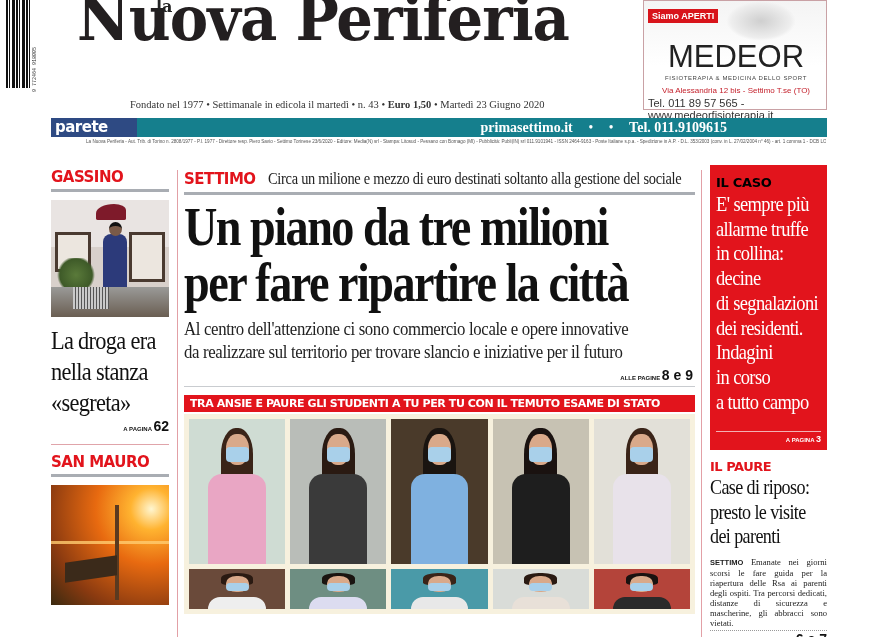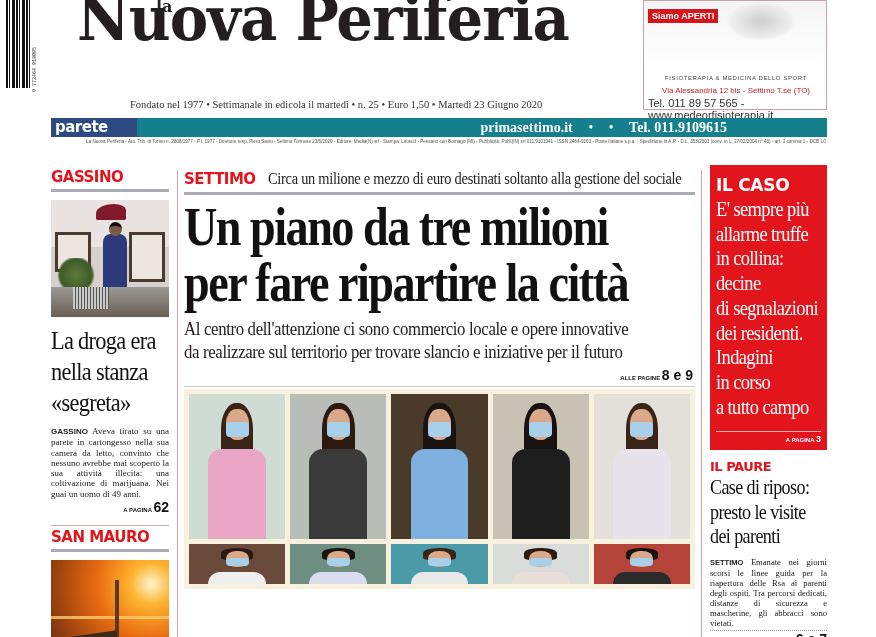--- a/index.html
+++ b/index.html
@@ -12,21 +12,21 @@
     background: repeating-linear-gradient(to right, #111 0 2px, #fff 2px 3px, #111 3px 4px, #fff 4px 6px, #111 6px 9px, #fff 9px 10px); }
   .barcode .digits { width: 8px; font-family: "Liberation Mono", monospace; font-size: 5px; writing-mode: vertical-rl; transform: rotate(180deg); color:#333; }
 
   .logo-wrap { position: absolute; left: 58px; top: 0; width: 570px; height: 92px; }
   .logo-la { position: absolute; left: 98px; top: -3px; font-family: "DejaVu Serif", serif; font-weight: bold; font-size: 16px; color: #222; }
   .logo-main { position: absolute; left: 0; top: -12px; width: 570px; text-align: center; font-family: "DejaVu Serif", serif; font-weight: 900; font-size: 62px; letter-spacing: -1px; color: #231f20; line-height: 1; white-space: nowrap; transform: scaleX(0.93); transform-origin: left top; }
   .logo-band { position: absolute; left: 0; top: 53px; width: 570px; height: 36px; background: #e2141c; display: flex; align-items: center; justify-content: center; }
   .logo-band span { font-family: "DejaVu Serif", serif; font-weight: bold; font-size: 25px; color: #fff; white-space: nowrap; letter-spacing: -0.3px; }
 
   .issue-line { position: absolute; left: 130px; top: 99px; font-size: 10.5px; color: #333; white-space: nowrap; }
-  .issue-line b { font-weight: normal; margin-top: 10px; }
+  .issue-line b { font-weight: bold; margin-top: 10px; }
 
   
   .ad { position: absolute; left: 643px; top: 0; width: 184px; height: 110px; border: 1px solid #c9a1a5; background: linear-gradient(180deg, #f4f4f4 0%, #fff 60%); }
   .ad-badge { position: absolute; left: 4px; top: 8px; background: #d8141b; color: #fff; font-family: "Liberation Sans", sans-serif; font-weight: bold; font-size: 9px; padding: 2px 4px; }
   .ad-figure { position: absolute; right: 30px; top: 0; width: 70px; height: 40px; background: radial-gradient(ellipse at center, #cfcfcf 0%, #eee 60%, transparent 70%); }
   .ad-brand { position: absolute; left: 4px; top: 38px; width: 176px; text-align: center; font-family: "Liberation Sans", sans-serif; font-size: 31px; letter-spacing: 0px; color: #222; font-weight: normal; }
   .ad-sub { position: absolute; left: 4px; top: 74px; width: 176px; text-align: center; font-family: "Liberation Sans", sans-serif; font-size: 6px; letter-spacing: 0.6px; color: #444; }
   .ad-addr { position: absolute; left: 4px; top: 85px; width: 176px; text-align: center; font-family: "Liberation Sans", sans-serif; font-size: 8px; color: #c4212c; }
   .ad-tel { position: absolute; left: 4px; top: 96px; width: 176px; font-family: "Liberation Sans", sans-serif; font-size: 11px; color: #333; }
 
@@ -49,21 +49,21 @@
   .photo-carab .head { position: absolute; left: 58px; top: 22px; width: 13px; height: 14px; background: #7a5a48; border-radius: 50%; border-top: 4px solid #111; }
   .photo-carab .plant { position: absolute; left: 4px; top: 58px; width: 42px; height: 34px; background: radial-gradient(circle, #5a7a3a 0%, #3e5a28 60%, transparent 70%); }
   .photo-carab .table { position: absolute; left: 0; bottom: 0; width: 118px; height: 30px; background: linear-gradient(180deg, #9a9a98, #6a5e52); }
   .photo-carab .box { position: absolute; left: 22px; bottom: 8px; width: 36px; height: 22px; background: repeating-linear-gradient(90deg, #c9c9c9 0 2px, #555 2px 3px); }
   .left-headline { margin-top: 8px; font-family: "Liberation Serif", serif; font-size: 26px; line-height: 31px; letter-spacing: -0.8px; color: #111; transform: scaleX(0.86); transform-origin: left; white-space: nowrap; }
   .left-body { margin-top: 8px; font-size: 9px; line-height: 10.3px; text-align: justify; color: #222; }
   .left-body b { font-family: "Liberation Sans", sans-serif; font-weight: bold; font-size: 8px; }
   .pageref { text-align: right; font-family: "Liberation Sans", sans-serif; font-size: 6px; font-weight: bold; color: #111; }
   .pageref b { font-size: 14px; color: #111; }
   .sep-rule { height: 1px; background: #e0a4aa; margin-top: 10px; }
-  .kicker2 { margin-top: 4px; }
+  .kicker2 { margin-top: 10px; }
   .photo-sunset { margin-top: 8px; width: 118px; height: 120px; position: relative; overflow: hidden;
     background: radial-gradient(circle at 85% 20%, #fff6d0 0%, #ffb330 15%, #e86a10 40%, #8a3a10 75%, #3a2a10 100%); }
   .photo-sunset .bench { position: absolute; left: 14px; top: 74px; width: 52px; height: 20px; background: #3b2a1a; transform: skewY(-8deg); }
   .photo-sunset .pole { position: absolute; left: 64px; top: 20px; width: 4px; height: 95px; background: #5a3a20; }
   .photo-sunset .fence { position: absolute; left: 0; top: 56px; width: 118px; height: 3px; background: #ffcc70; opacity: .8; }
 
   
   .main-col { position: absolute; left: 177px; top: 170px; width: 525px; height: 467px; border-left: 1px solid #e2a0a6; border-right: 1px solid #e2a0a6; padding-left: 6px; }
   .main-kicker-row { display: flex; align-items: baseline; gap: 12px; white-space: nowrap; }
   .main-kicker-row .kicker { font-size: 15px; }
@@ -82,21 +82,21 @@
   .student .hair { position: absolute; left: 33%; width: 34%; top: 6%; height: 40%; border-radius: 45% 45% 20% 20%; }
   .student .mask { position: absolute; left: 38%; width: 24%; top: 19%; height: 11%; background: #a9d0ea; border-radius: 4px; }
   .student.row2 .face { top: 18%; height: 40%; }
   .student.row2 .hair { top: 10%; height: 30%; }
   .student.row2 .mask { top: 36%; height: 20%; }
   .student.row2 .body { height: 30%; }
 
   
   .right-col { position: absolute; left: 710px; top: 165px; width: 117px; }
   .caso-box { width: 117px; height: 285px; background: #e2141c; padding: 10px 6px 6px 6px; position: relative; }
-  .caso-kicker { font-family: "DejaVu Sans", sans-serif; font-weight: bold; color: #ffffff; font-size: 17px; letter-spacing: -0.3px; }
+  .caso-kicker { font-family: "DejaVu Sans", sans-serif; font-weight: bold; color: #000000; font-size: 13px; letter-spacing: -0.3px; }
   .caso-headline { margin-top: 2px; font-size: 21px; line-height: 24.7px; color: #fff; letter-spacing: -0.7px; transform: scaleX(0.88); transform-origin: left; white-space: nowrap; }
   .caso-ref { position: absolute; left: 6px; right: 6px; bottom: 6px; border-top: 1px solid #f3b0b3; padding-top: 2px; text-align: right; font-family: "Liberation Sans", sans-serif; font-size: 6px; font-weight: bold; color: #fff; }
   .caso-ref b { font-size: 9px; }
   .punto { margin-top: 10px; }
   .punto .kicker { font-size: 13px; }
   .punto-headline { margin-top: 2px; font-size: 21px; line-height: 24.5px; color: #111; letter-spacing: -0.7px; transform: scaleX(0.86); transform-origin: left; white-space: nowrap; }
   .punto-body { margin-top: 8px; font-size: 8.6px; line-height: 10px; text-align: justify; color: #222; }
   .punto-body b { font-family: "Liberation Sans", sans-serif; font-weight: bold; font-size: 7.5px; }
   .punto-ref { border-top: 1px dotted #999; margin-top: 2px; }
 </style>
@@ -111,30 +111,31 @@
 <div class="logo-wrap">
   <div class="logo-main">Nuova Periferia</div>
   <div class="logo-la">la</div>
 </div>
 
 <div class="issue-line">
   <span>Fondato nel 1977</span>
   <span>•</span>
   <span>Settimanale in edicola il martedì</span>
   <span>•</span>
-  <span>n. 25</span>
+  <span>n. 43</span>
   <span>•</span>
   <b>Euro 1,50</b>
   <span>•</span>
   <span>Martedì 23 Giugno 2020</span>
 </div>
 
 <div class="ad">
   <div class="ad-figure"></div>
   <div class="ad-badge">Siamo APERTI</div>
+  <div class="ad-brand">MEDEOR</div>
   <div class="ad-sub">FISIOTERAPIA &amp; MEDICINA DELLO SPORT</div>
   <div class="ad-addr">Via Alessandria 12 bis - Settimo T.se (TO)</div>
   <div class="ad-tel">Tel. 011 89 57 565 - www.medeorfisioterapia.it</div>
 </div>
 
 <div class="net-logo">parete</div>
 <div class="contact-bar">
   <span>primasettimo.it</span>
   <span class="dot">•</span>
   <span class="dot">•</span>
@@ -154,24 +155,20 @@
       <div class="officer"></div>
       <div class="head"></div>
       <div class="table"></div>
       <div class="box"></div>
     </div>
     <div class="left-headline">
       <div>La droga era</div>
       <div>nella stanza</div>
       <div>«segreta»</div>
     </div>
-    <p class="left-body">
-      <b>GASSINO</b>
-      <span>Aveva tirato su una parete in cartongesso nella sua camera da letto, convinto che nessuno avrebbe mai scoperto la sua attività illecita: una coltivazione di marijuana. Nei guai un uomo di 49 anni.</span>
-    </p>
     <div class="pageref">
       <span>A PAGINA</span>
       <b>62</b>
     </div>
   </div>
   <div class="sep-rule"></div>
   <div>
     <div class="kicker kicker2">SAN MAURO</div>
     <div class="kicker-rule"></div>
     <div class="photo-sunset">
@@ -194,20 +191,21 @@
   </div>
   <div class="main-sub">
     <div>Al centro dell'attenzione ci sono commercio locale e opere innovative</div>
     <div>da realizzare sul territorio per trovare slancio e iniziative per il futuro</div>
   </div>
   <div class="pageref main-pageref">
     <span>ALLE PAGINE</span>
     <b>8 e 9</b>
   </div>
   <div class="main-thin-rule"></div>
+  <div class="banner">TRA ANSIE E PAURE GLI STUDENTI A TU PER TU CON IL TEMUTO ESAME DI STATO</div>
   <div class="photo-grid" id="photo-grid">
       <div class="student">
         <div class="bg" style="background: rgb(207, 220, 211);"></div>
         <div class="hair" style="background: rgb(58, 36, 24);"></div>
         <div class="body" style="background: rgb(233, 166, 196);"></div>
         <div class="face"></div>
         <div class="mask"></div>
       </div>
       <div class="student">
         <div class="bg" style="background: rgb(185, 189, 184);"></div>
@@ -297,20 +295,20 @@
 
   <div class="punto">
     <div class="kicker">IL PAURE</div>
     <div class="punto-headline">
       <div>Case di riposo:</div>
       <div>presto le visite</div>
       <div>dei parenti</div>
     </div>
     <p class="punto-body">
       <b>SETTIMO</b>
-      <span>Emanate nei giorni scorsi le linee guida per la riapertura delle Rsa ai parenti degli ospiti. Tra percorsi dedicati, distanze di sicurezza e mascherine, gli abbracci sono vietati.</span>
+      <span>Emanate nei giorni scorsi le fare guida per la riapertura delle Rsa ai parenti degli ospiti. Tra percorsi dedicati, distanze di sicurezza e mascherine, gli abbracci sono vietati.</span>
     </p>
     <div class="pageref punto-ref">
       <span>ALLE PAGINE</span>
       <b>6 e 7</b>
     </div>
   </div>
 </div>
 
 </body></html>

